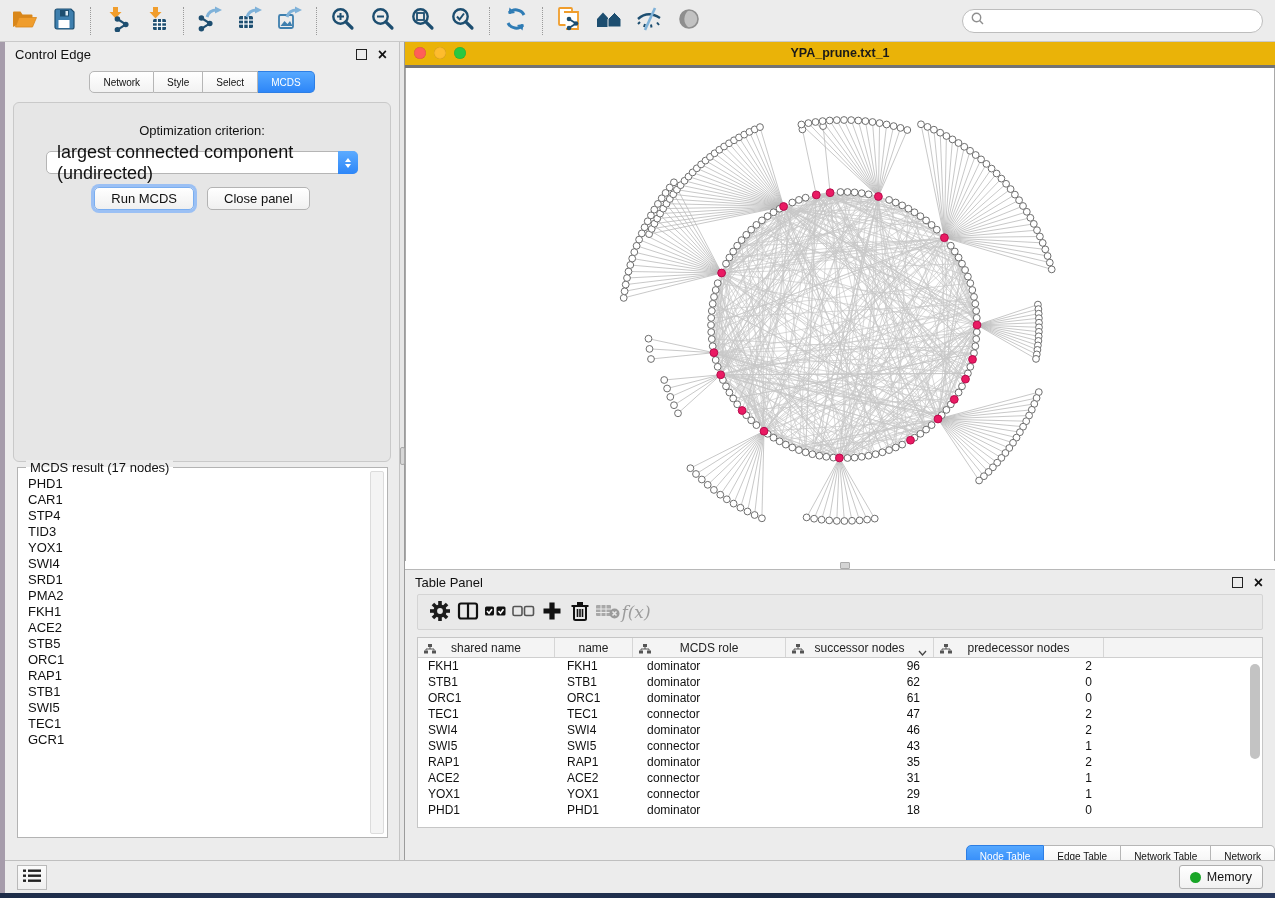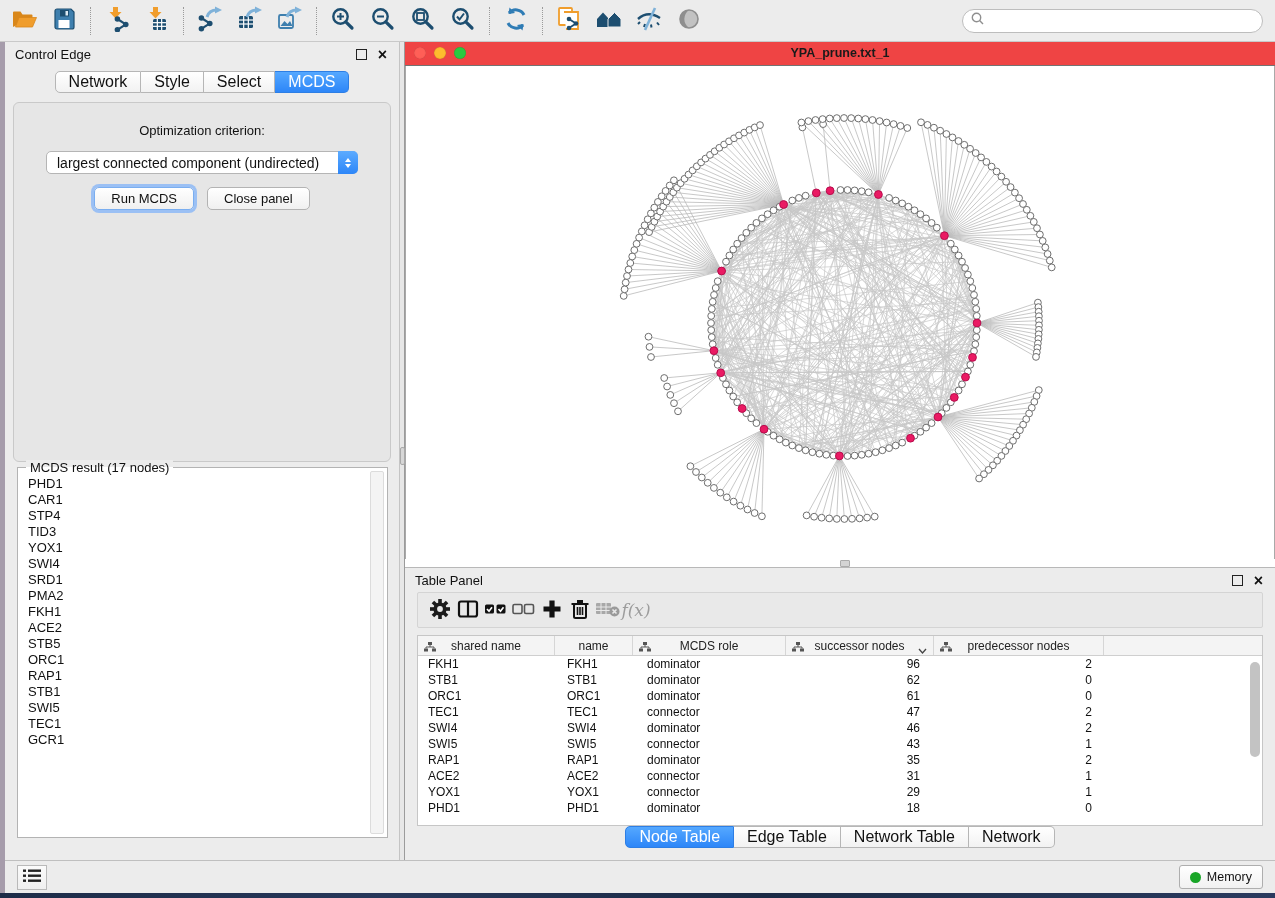--- a/index.html
+++ b/index.html
@@ -22,28 +22,28 @@
                 background:linear-gradient(90deg,#1d2c48,#27375a 30%,#1b2a45 60%,#2a3a5e);}
   
   .control-panel{position:absolute;left:5px;top:42px;width:394px;height:818px;background:#ececec;box-sizing:border-box;}
   .panel-head{display:flex;align-items:center;padding:5px 12px 0 10px;}
   .panel-title{font-size:13px;color:#111;}
   .win-btns{margin-left:auto;display:flex;align-items:center;gap:11px;}
   .float-btn{width:9px;height:9px;border:1.5px solid #222;display:inline-block;cursor:pointer;}
   .close-btn{font-size:16px;font-weight:bold;color:#111;line-height:10px;cursor:pointer;}
   .seg{display:flex;justify-content:center;margin-top:9px;}
   .seg button{height:22px;padding:0 13px;background:linear-gradient(#ffffff,#f2f2f2);
-              border:1px solid #b6b6b6;border-left:none;font-size:16px;color:#111;cursor:pointer;box-sizing:border-box;}
+              border:1px solid #b6b6b6;border-left:none;font-size:10px;color:#111;cursor:pointer;box-sizing:border-box;}
   .seg button:first-child{border-left:1px solid #b6b6b6;border-radius:5px 0 0 5px;}
   .seg button:last-child{border-radius:0 5px 5px 0;}
   .seg button.active{background:linear-gradient(#55a8ff,#2d86f8);color:#fff;border-color:#2d7ee4;}
   .mcds-box{margin:9px 8px 0;height:360px;background:#e6e6e6;border:1px solid #c9c9c9;border-radius:6px;box-sizing:border-box;}
   .crit-label{text-align:center;margin-top:20px;font-size:13px;color:#111;}
   .dropdown{width:312px;height:23px;margin:13px auto 0;background:#fff;border:1px solid #b5b5b5;border-radius:5px;
-            display:flex;align-items:center;padding-left:10px;font-size:14px;color:#111;box-sizing:border-box;
+            display:flex;align-items:center;padding-left:10px;font-size:18px;color:#111;box-sizing:border-box;
             position:relative;cursor:pointer;}
   .dd-stepper{position:absolute;right:-1px;top:-1px;width:20px;height:23px;border-radius:0 5px 5px 0;
               background:linear-gradient(#5cabff,#2d86f8);display:flex;flex-direction:column;align-items:center;
               justify-content:center;gap:2px;}
   .dd-stepper i{display:block;width:0;height:0;border-left:3.5px solid transparent;border-right:3.5px solid transparent;}
   .dd-stepper i.up{border-bottom:4.5px solid #fff;}
   .dd-stepper i.dn{border-top:4.5px solid #fff;}
   .btn-row{display:flex;justify-content:center;gap:13px;margin-top:13px;}
   .mac-btn{height:23px;padding:0 16px;font-size:13px;color:#111;border:1px solid #b3b3b3;border-radius:5px;
            background:linear-gradient(#ffffff,#f0f0f0);cursor:pointer;}
@@ -55,21 +55,21 @@
   .mcds-list{list-style:none;margin:0;padding:8px 0 0 10px;font-size:13px;color:#111;line-height:16px;}
   .list-scroll{position:absolute;right:3px;top:3px;bottom:3px;width:12px;background:#f4f4f4;
                border:1px solid #dcdcdc;border-radius:2px;}
   
   .v-splitter{position:absolute;left:399px;top:42px;width:6px;height:818px;background:#e7e7e7;
               border-left:1px solid #c4c4c4;border-right:1px solid #9b9b9b;box-sizing:border-box;}
   .v-splitter .grip{position:absolute;top:405px;left:0px;width:3px;height:16px;background:#d7d7d7;
                     border:1px solid #a9a9a9;border-radius:2px;}
   
   .right-col{position:absolute;left:405px;top:42px;width:870px;height:818px;}
-  .net-titlebar{height:23px;background:#ef4444;border-bottom:1px solid #737373;position:relative;}
+  .net-titlebar{height:23px;background:#eab308;border-bottom:3px solid #737373;position:relative;}
   .lights{position:absolute;left:9px;top:5px;display:flex;gap:8px;}
   .lights i{width:12px;height:12px;border-radius:50%;display:block;box-shadow:inset 0 0 1px rgba(0,0,0,.35);cursor:pointer;}
   .net-title{position:absolute;left:0;right:0;top:4px;text-align:center;font-size:12.5px;font-weight:bold;color:#1a1a1a;}
   .net-canvas{height:493px;background:#fff;border-left:1px solid #a9a9a9;border-right:1px solid #a9a9a9;
               box-sizing:border-box;overflow:hidden;}
   .h-splitter{height:8px;background:#ffffff;position:relative;}
   .h-splitter .grip-h{position:absolute;left:50%;top:1px;width:8px;height:5px;background:#d4d4d4;
                       border:1px solid #ababab;border-radius:1px;}
   .table-panel{height:294px;background:#ececec;border-top:1px solid #b8b8b8;position:relative;box-sizing:border-box;}
   .tp-toolbar{margin:4px 12px 0;height:36px;background:#e9e9e9;border:1px solid #d4d4d4;border-radius:2px;
@@ -80,21 +80,21 @@
   .tbl{margin:7px 12px 0;height:191px;background:#fff;border:1px solid #c6c6c6;position:relative;
        overflow:hidden;box-sizing:border-box;}
   .tbl-head{display:flex;height:20px;background:#f4f4f4;border-bottom:1px solid #cfcfcf;box-sizing:border-box;}
   .th{position:relative;display:flex;align-items:center;justify-content:center;font-size:12px;color:#222;
       border-right:1px solid #d6d6d6;box-sizing:border-box;cursor:pointer;}
   .th .attr-ic{position:absolute;left:6px;top:5px;}
   .th .sort-ic{position:absolute;right:6px;top:7px;}
   .tr{display:flex;height:16px;align-items:center;cursor:pointer;}
   .td{font-size:12px;color:#111;box-sizing:border-box;white-space:nowrap;overflow:hidden;}
   .tbl-thumb{position:absolute;right:2px;top:26px;width:10px;height:95px;background:#c3c3c3;border-radius:5px;}
-  .tbl-tabs-row{display:flex;justify-content:center;margin-top:0;}
+  .tbl-tabs-row{display:flex;justify-content:flex-end;margin-top:17px;}
   .status-bar{position:absolute;left:5px;top:860px;width:1270px;height:33px;background:#ececec;
               border-top:1px solid #bfbfbf;box-sizing:border-box;display:flex;align-items:center;}
   .sb-list{margin-left:12px;width:30px;height:25px;border:1px solid #b9b9b9;background:linear-gradient(#fbfbfb,#efefef);
            display:flex;align-items:center;justify-content:center;padding:0;cursor:pointer;}
   .memory-btn{margin-left:auto;margin-right:12px;height:24px;display:flex;align-items:center;gap:6px;
               padding:0 10px;border:1px solid #aeaeae;border-radius:3px;background:linear-gradient(#ffffff,#f1f1f1);
               font-size:12.5px;color:#111;cursor:pointer;}
   .memory-btn .dot{width:11px;height:11px;border-radius:50%;display:inline-block;}
 </style>
 </head>

